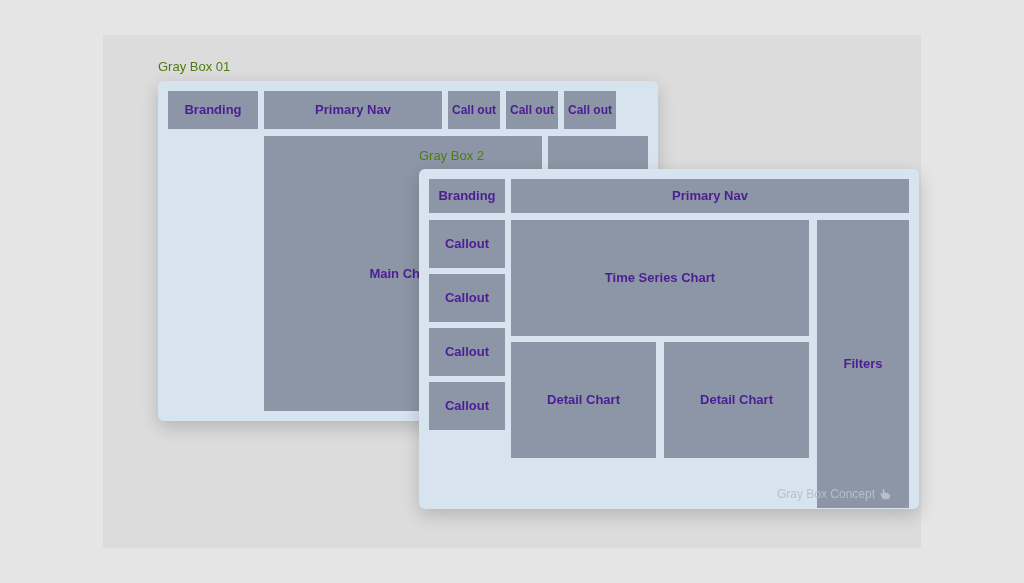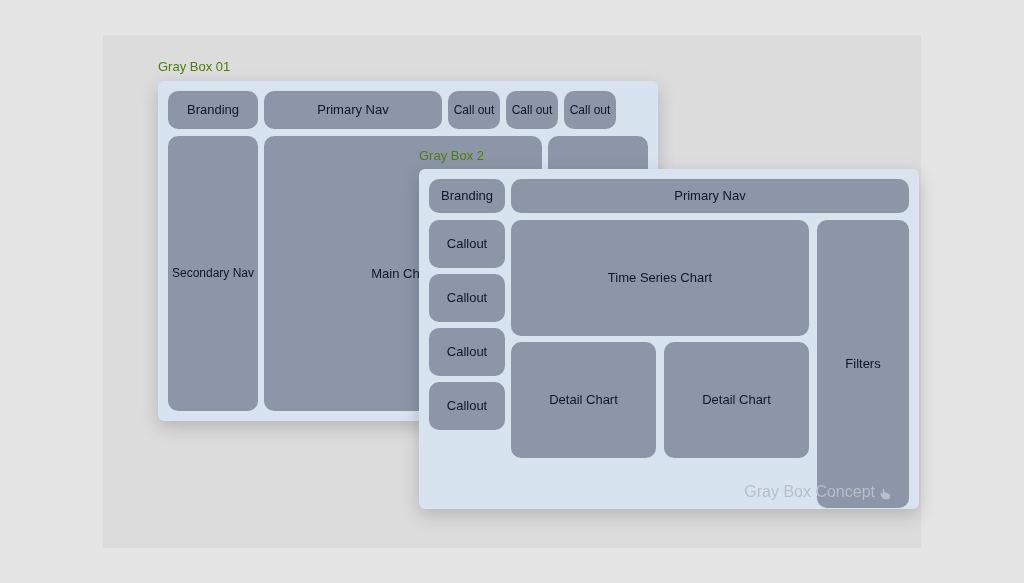--- a/index.html
+++ b/index.html
@@ -26,28 +26,29 @@
   .card {
     position: absolute;
     background: #d8e3f0;
     border-radius: 6px;
     padding: 10px;
     box-shadow: 0 6px 18px rgba(0,0,0,0.18);
   }
   .box {
     position: absolute;
     background: #8c96a6;
-    border-radius: 10px;
+    border-radius: 0;
     display: flex;
     align-items: center;
     justify-content: center;
     text-align: center;
     font-size: 13px;
-    color: #0f172a;
+    color: #4c1d95;
     line-height: 1.2;
+    font-weight: bold;
   }
 
   
   #card1 { top: 46px; left: 55px; width: 500px; height: 340px; }
   #c1-branding   { top: 10px; left: 10px;  width: 90px;  height: 38px; }
   #c1-primarynav { top: 10px; left: 106px; width: 178px; height: 38px; }
   #c1-co1        { top: 10px; left: 290px; width: 52px;  height: 38px; font-size: 12px; padding: 0 4px; }
   #c1-co2        { top: 10px; left: 348px; width: 52px;  height: 38px; font-size: 12px; padding: 0 4px; }
   #c1-co3        { top: 10px; left: 406px; width: 52px;  height: 38px; font-size: 12px; padding: 0 4px; }
   #c1-secnav     { top: 55px; left: 10px;  width: 90px;  height: 275px; font-size: 12px; }
@@ -63,21 +64,21 @@
   #c2-co3  { top: 159px; left: 10px; width: 76px; height: 48px; }
   #c2-co4  { top: 213px; left: 10px; width: 76px; height: 48px; }
   #c2-ts   { top: 51px;  left: 92px;  width: 298px; height: 116px; }
   #c2-d1   { top: 173px; left: 92px;  width: 145px; height: 116px; }
   #c2-d2   { top: 173px; left: 245px; width: 145px; height: 116px; }
   #c2-filt { top: 51px;  left: 398px; width: 92px;  height: 288px; }
 
   .footer-label {
     position: absolute;
     right: 28px; bottom: 8px;
-    font-size: 16px;
+    font-size: 12px;
     color: #b7bfcb;
     display: flex;
     align-items: flex-end;
     gap: 4px;
   }
   .footer-label .hand-icon {
     width: 12px; height: 14px;
     display: inline-block;
   }
 </style>
@@ -87,21 +88,20 @@
 <div class="stage">
 
   <div class="label wf-label" style="top:24px; left:55px;">Gray Box 01</div>
 
   <div id="card1" class="card">
     <div id="c1-branding" class="box">Branding</div>
     <div id="c1-primarynav" class="box">Primary Nav</div>
     <div id="c1-co1" class="box">Call out</div>
     <div id="c1-co2" class="box">Call out</div>
     <div id="c1-co3" class="box">Call out</div>
-    <div id="c1-secnav" class="box">Secondary Nav</div>
     <div id="c1-mainchart" class="box">Main Chart</div>
     <div id="c1-side" class="box"></div>
   </div>
 
   <div class="label wf-label" style="top:113px; left:316px;">Gray Box 2</div>
 
   <div id="card2" class="card">
     <div id="c2-branding" class="box">Branding</div>
     <div id="c2-nav" class="box">Primary Nav</div>
     <div id="c2-co1" class="box">Callout</div>

